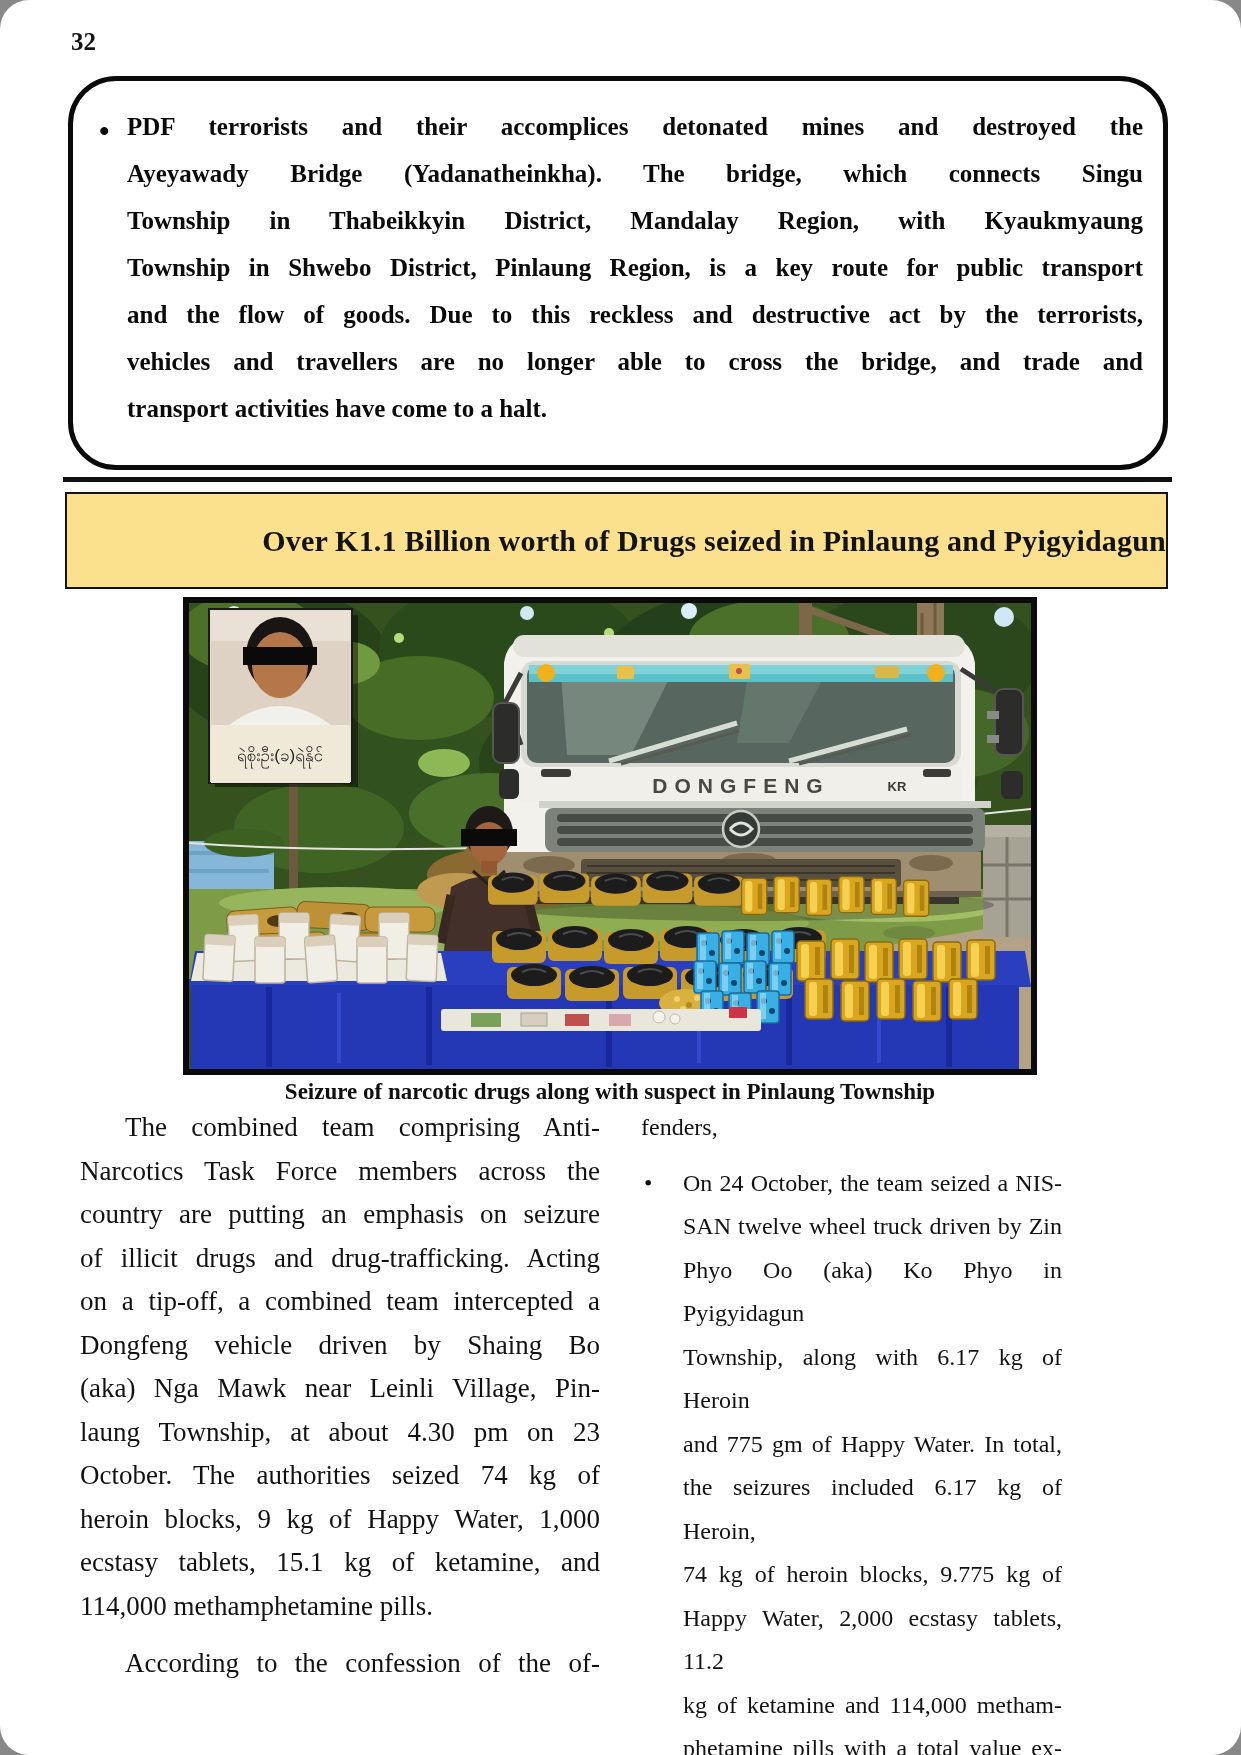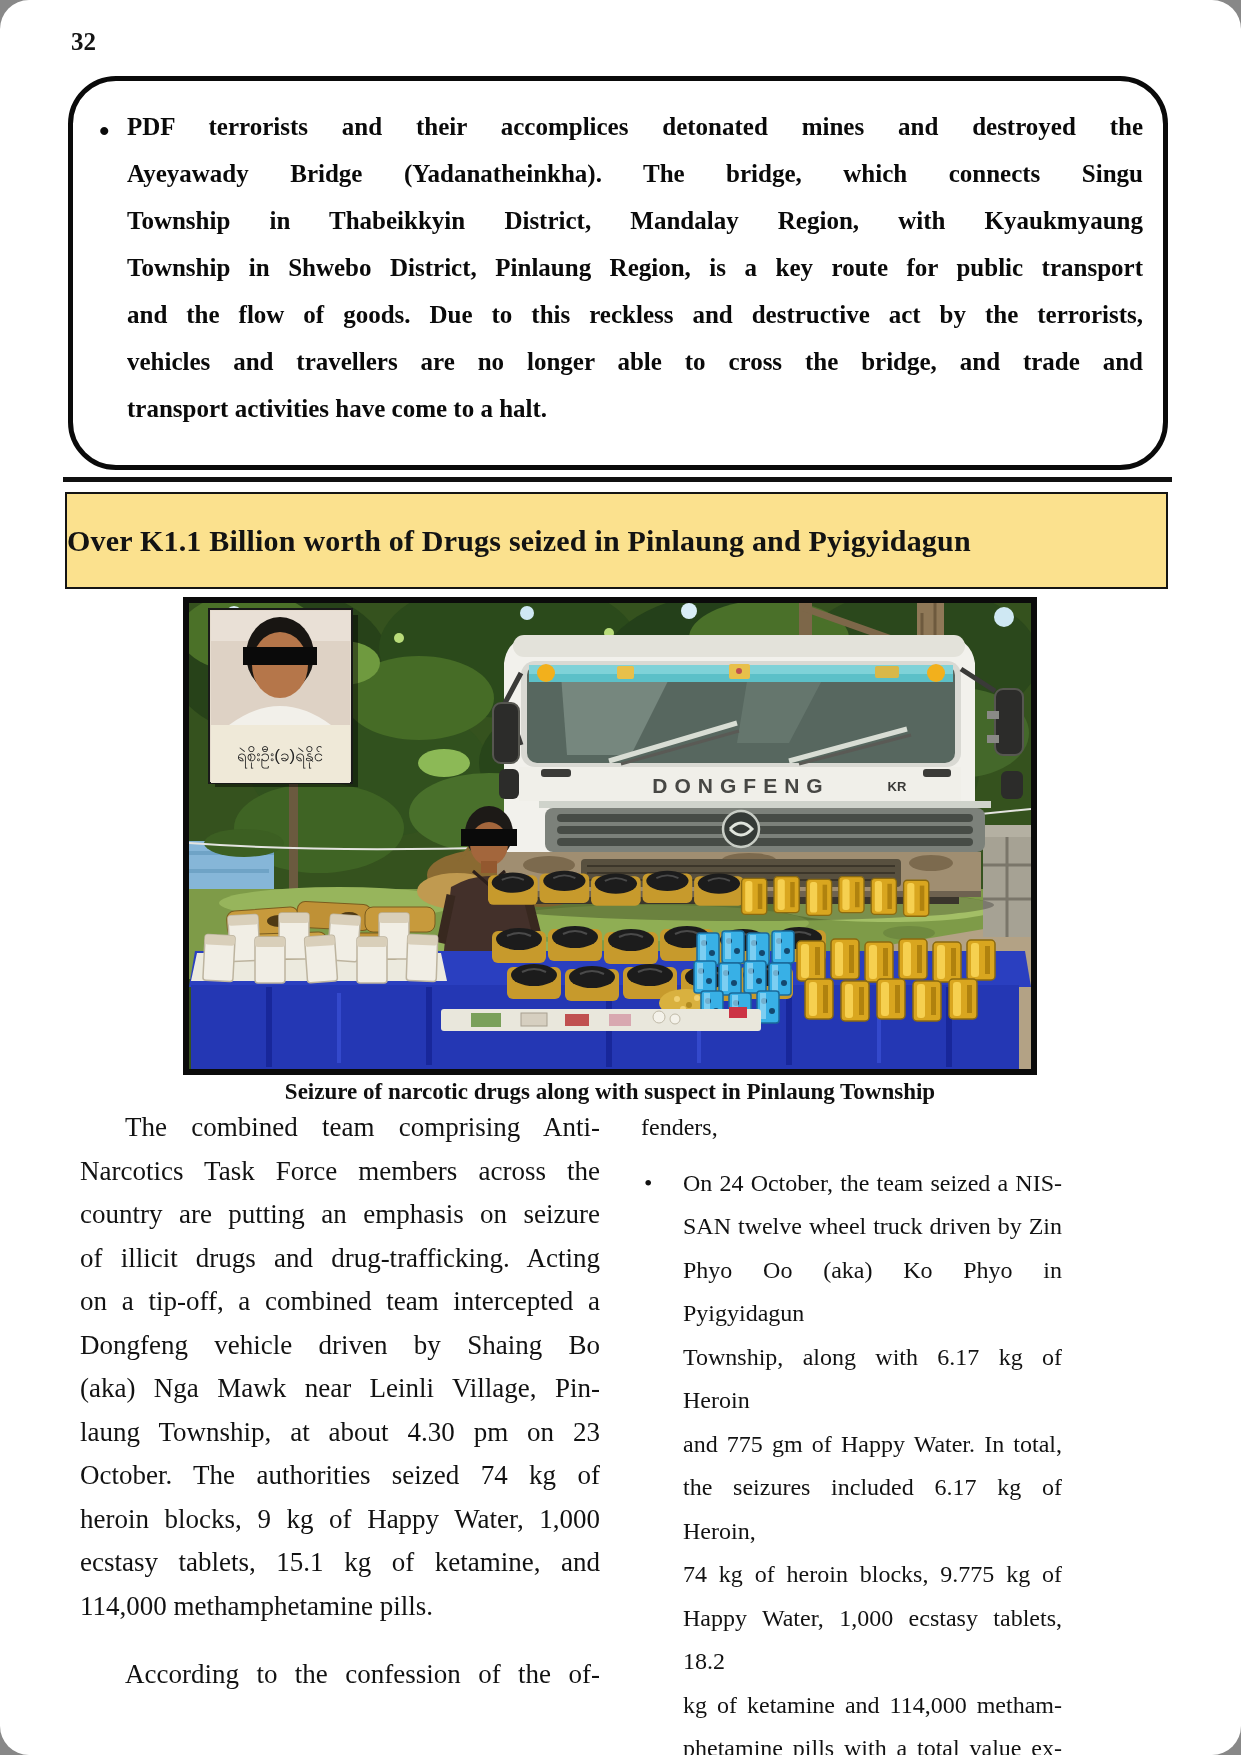--- a/index.html
+++ b/index.html
@@ -25,21 +25,21 @@
   }
   .tline{text-align:justify;text-align-last:justify;}
   .tline.tlast{text-align-last:left;}
   .tline.tindent{text-indent:45px;}
   .separator-line{
     position:absolute;left:63px;top:477px;width:1109px;height:5px;background:#101010;
   }
   .headline-banner{
     position:absolute;left:65px;top:492px;width:1103px;height:97px;box-sizing:border-box;
     background:var(--headline-bg,#fbe18e);border:2px solid #141414;
-    display:flex;align-items:center;justify-content:flex-start;
+    display:flex;align-items:center;justify-content:flex-end;
   }
   .headline-text{
     font-size:30px;font-weight:bold;color:#131313;text-align:center;letter-spacing:.2px;
   }
   .photo-figure{
     position:absolute;left:183px;top:597px;width:854px;height:478px;box-sizing:border-box;
     border:6px solid #0b0b0b;background:#2f4c1c;
   }
   .photo-figure svg{display:block;width:842px;height:466px;}
   .photo-caption{
@@ -47,21 +47,21 @@
     font-size:23px;font-weight:bold;color:#101010;
   }
   .col-left{
     position:absolute;left:80px;top:1106px;width:520px;
     font-size:27px;line-height:43.5px;color:#121212;
   }
   .col-right{
     position:absolute;left:641px;top:1106px;width:421px;
     font-size:24px;line-height:43.5px;color:#121212;
   }
-  .para2{margin-top:25px;}
+  .para2{margin-top:14px;}
   .bullet-item{position:relative;margin-top:12px;padding-left:42px;box-sizing:border-box;}
   .bullet-marker{position:absolute;left:3px;top:0;font-size:24px;line-height:43.5px;}
   svg text{font-family:"Liberation Sans",sans-serif;}
 </style>
 </head>
 <body>
 
 <div class="page" style="--headline-bg: #fbe18e; --table-cloth: #2437b4; --gold-packet: #d9a61f; --blue-packet: #38b0e6;">
 
   <div class="page-number">32</div>
@@ -401,20 +401,20 @@
     <div class="bullet-item">
       <span class="bullet-marker">•</span>
       <div>
           <div class="tline">On 24 October, the team seized a NIS-</div>
           <div class="tline">SAN twelve wheel truck driven by Zin</div>
           <div class="tline">Phyo Oo (aka) Ko Phyo in Pyigyidagun</div>
           <div class="tline">Township, along with 6.17 kg of Heroin</div>
           <div class="tline">and 775 gm of Happy Water. In total,</div>
           <div class="tline">the seizures included 6.17 kg of Heroin,</div>
           <div class="tline">74 kg of heroin blocks, 9.775 kg of</div>
-          <div class="tline">Happy Water, 1,000 ecstasy tablets, 18.2</div>
+          <div class="tline">Happy Water, 2,000 ecstasy tablets, 11.2</div>
           <div class="tline">kg of ketamine and 114,000 metham-</div>
           <div class="tline">phetamine pills with a total value ex-</div>
         </div>
     </div>
   </div>
 
 </div>
 
 </body></html>

